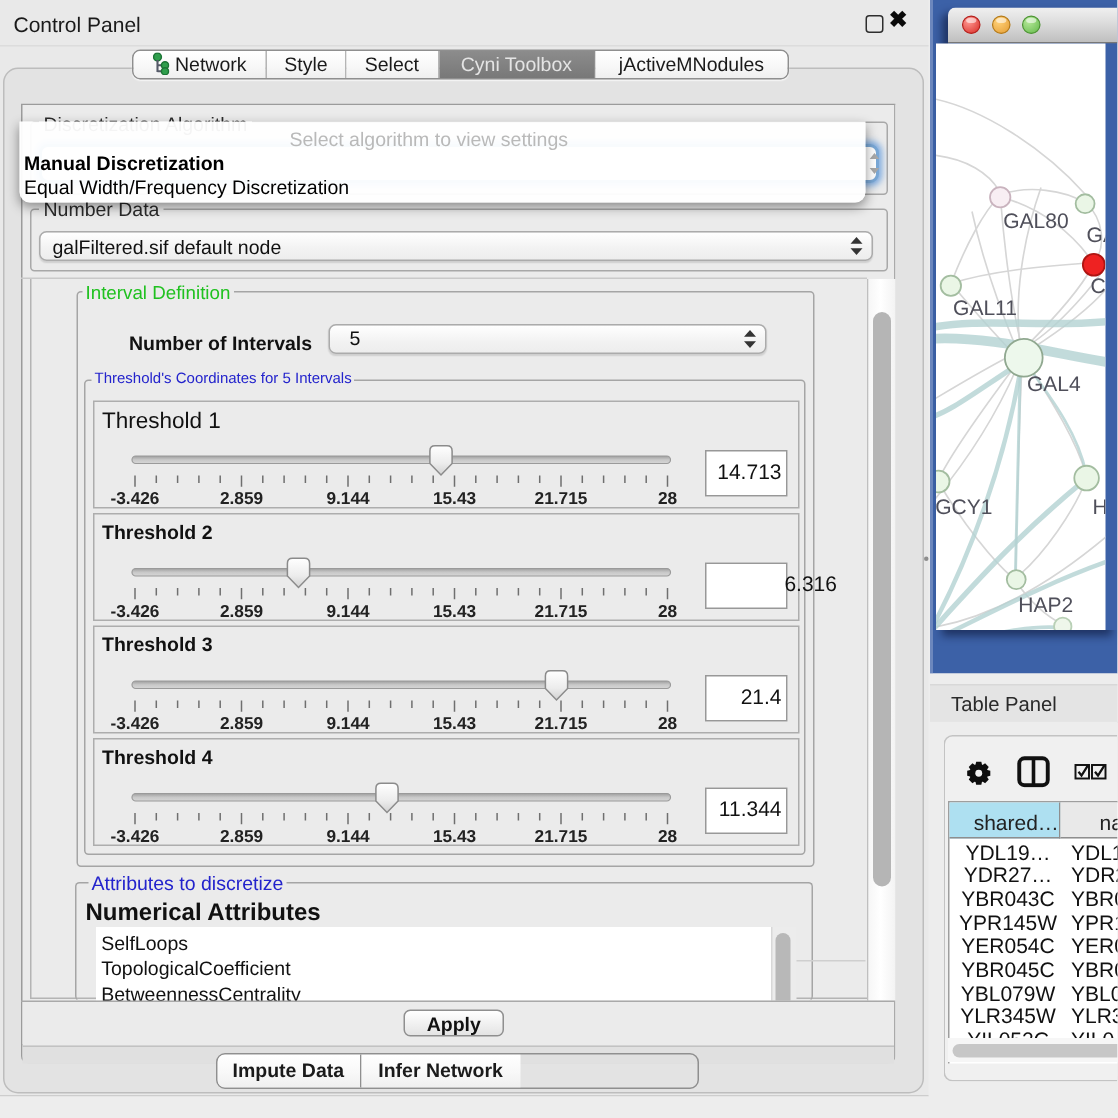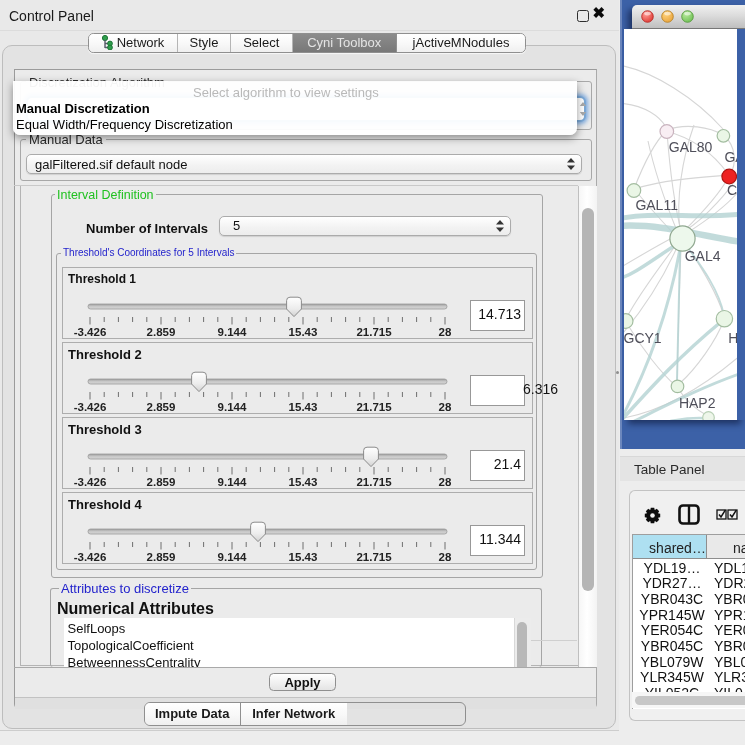--- a/index.html
+++ b/index.html
@@ -16,21 +16,21 @@
 <div class="a" style="left:2px;top:45px;width:614px;height:684px;background:#e3e3e3;border:1px solid #bdbdbd;border-radius:10px;box-sizing:border-box;"></div>
 <div class="a" style="left:14px;top:69px;width:583px;height:640px;background:#ebebeb;border:1px solid #9b9b9b;border-right-color:#aaa;border-bottom-color:#c0c0c0;box-sizing:border-box;border-radius:0 0 5px 5px;"></div>
 <div class="a" style="left:20px;top:81px;width:572px;height:49px;border:1px solid #a8a8a8;border-radius:3px;box-sizing:border-box;"></div>
 <div class="a txt" style="left:26px;top:75px;font-size:13px;color:#2b2b2b;"><span style="background:#ebebeb;padding:0 3px;">Discretization Algorithm</span></div>
 <div class="a" style="left:26px;top:96px;width:560px;height:26px;background:#fff;border:2px solid #7aa8d6;border-radius:6px;box-sizing:border-box;box-shadow:0 0 4px 1.5px rgba(90,150,220,.75);"></div>
 <svg class="a" style="left:578.5px;top:102px" width="8" height="14">
     <path d="M4 0 L7.2 4 L0.8 4 Z" fill="#a9a9a9"></path>
     <path d="M4 14 L7.2 10 L0.8 10 Z" fill="#a9a9a9"></path>
   </svg>
 <div class="a" style="left:20px;top:139px;width:572px;height:42px;border:1px solid #a8a8a8;border-radius:3px;box-sizing:border-box;"></div>
-<div class="a txt" style="left:26px;top:132px;font-size:13px;color:#2b2b2b;"><span style="background:#ebebeb;padding:0 3px;">Manual Data</span></div>
+<div class="a txt" style="left:26px;top:132px;font-size:13px;color:#2b2b2b;"><span style="background:#ebebeb;padding:0 3px;">Number Data</span></div>
 <div class="a" style="left:26px;top:154px;width:556px;height:20px;border:1px solid #ababab;border-radius:5px;box-sizing:border-box;background:linear-gradient(#ffffff,#f2f2f2 60%,#ededed);box-shadow:0 1px 1px rgba(0,0,0,.12);"></div>
 <div class="a txt" style="left:35px;top:156.5px;font-size:13px;color:#111;">galFiltered.sif default node</div>
 <svg class="a" style="left:566px;top:158px" width="10" height="12">
     <path d="M5 0 L9 4.5 L1 4.5 Z" fill="#333"></path>
     <path d="M5 12 L9 7.5 L1 7.5 Z" fill="#333"></path>
   </svg>
 <div class="a" style="left:14px;top:185px;width:563.5px;height:1px;background:#c9c9c9;"></div>
 <div class="a" style="left:577.5px;top:186px;width:1px;height:481px;background:#bfbfbf;"></div>
 <div class="a" style="left:578.5px;top:186px;width:18px;height:481px;background:linear-gradient(90deg,#f6f6f6,#ffffff 45%,#f3f3f3);"></div>
 <div class="a" style="left:582px;top:208px;width:12px;height:383px;background:#b5b5b5;border-radius:6px;"></div>
@@ -55,21 +55,21 @@
         <stop offset="1" stop-color="#d6d6d6"></stop>
       </linearGradient>
 <linearGradient id="thg" x1="0" y1="0" x2="0" y2="1">
         <stop offset="0" stop-color="#ffffff"></stop>
         <stop offset="0.6" stop-color="#ececec"></stop>
         <stop offset="1" stop-color="#d2d2d2"></stop>
       </linearGradient>
 </defs>
   </svg>
 <div class="a" style="left:62px;top:267px;width:470.5px;height:72px;border:1px solid #adadad;box-sizing:border-box;"></div>
-<div class="a txt" style="left:68px;top:271.5px;font-size:12px;font-weight:bold;color:#111;">Threshold 1</div>
+<div class="a txt" style="left:68px;top:271.5px;font-size:15px;font-weight:normal;color:#111;">Threshold 1</div>
 <div class="a" style="left:62px;top:291px;width:478px;height:48px;"><svg width="478" height="48">
       <rect x="26.0" y="13" width="359.0" height="5" rx="2.5" fill="url(#tg)" stroke="#9a9a9a" stroke-width="0.8"></rect>
       <line x1="28.0" y1="26" x2="28.0" y2="33.5" stroke="#6f6f6f" stroke-width="1"></line>
       <line x1="42.2" y1="26" x2="42.2" y2="31" stroke="#6f6f6f" stroke-width="1"></line>
       <line x1="56.4" y1="26" x2="56.4" y2="31" stroke="#6f6f6f" stroke-width="1"></line>
       <line x1="70.6" y1="26" x2="70.6" y2="31" stroke="#6f6f6f" stroke-width="1"></line>
       <line x1="84.8" y1="26" x2="84.8" y2="31" stroke="#6f6f6f" stroke-width="1"></line>
       <line x1="99.0" y1="26" x2="99.0" y2="33.5" stroke="#6f6f6f" stroke-width="1"></line>
       <line x1="113.2" y1="26" x2="113.2" y2="31" stroke="#6f6f6f" stroke-width="1"></line>
       <line x1="127.4" y1="26" x2="127.4" y2="31" stroke="#6f6f6f" stroke-width="1"></line>

